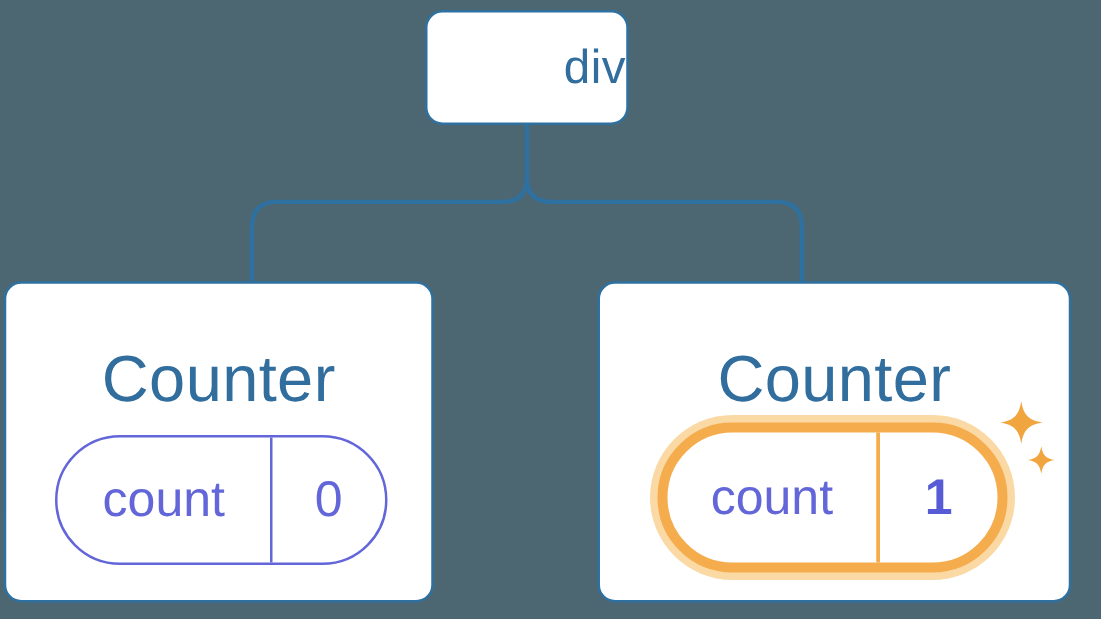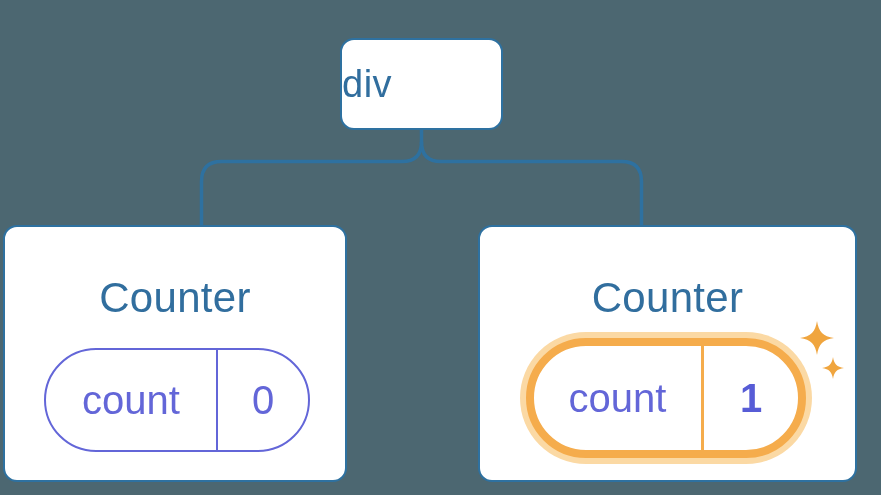--- a/index.html
+++ b/index.html
@@ -38,22 +38,21 @@
   }
   .root-node {
     position: absolute;
     left: 340px; top: 8px;
     width: 163px; height: 92px;
     background: var(--card-bg);
     border: 2.5px solid var(--line);
     border-radius: 14px;
     display: flex;
     align-items: center;
-    justify-content: flex-start;
-    margin-top: 30px;
+    justify-content: flex-end;
   }
   .root-node .label {
     color: var(--text-blue);
     font-size: 38px;
     font-weight: 500;
     letter-spacing: 0.5px;
   }
   .card {
     position: absolute;
     top: 225px;
@@ -63,21 +62,21 @@
     border-radius: 14px;
   }
   .card.left { left: 3px; }
   .card.right { left: 478px; width: 379px; }
   .card-title {
     position: absolute;
     left: 0; right: 0;
     top: 47px;
     text-align: center;
     color: var(--text-blue);
-    font-size: 42px;
+    font-size: 52px;
     font-weight: 500;
     letter-spacing: 0.3px;
   }
   .pill {
     position: absolute;
     display: flex;
     align-items: stretch;
     background: var(--card-bg);
     text-align: center;
   }

